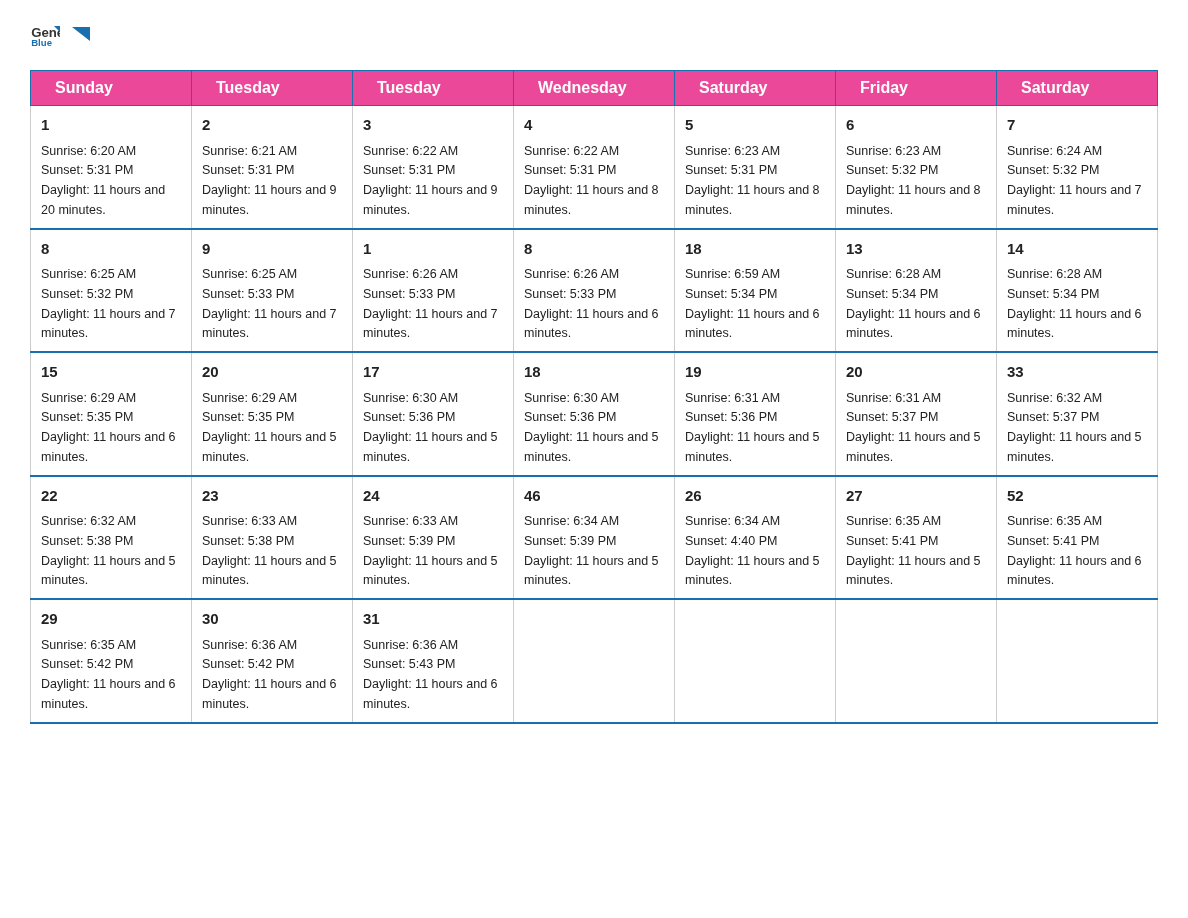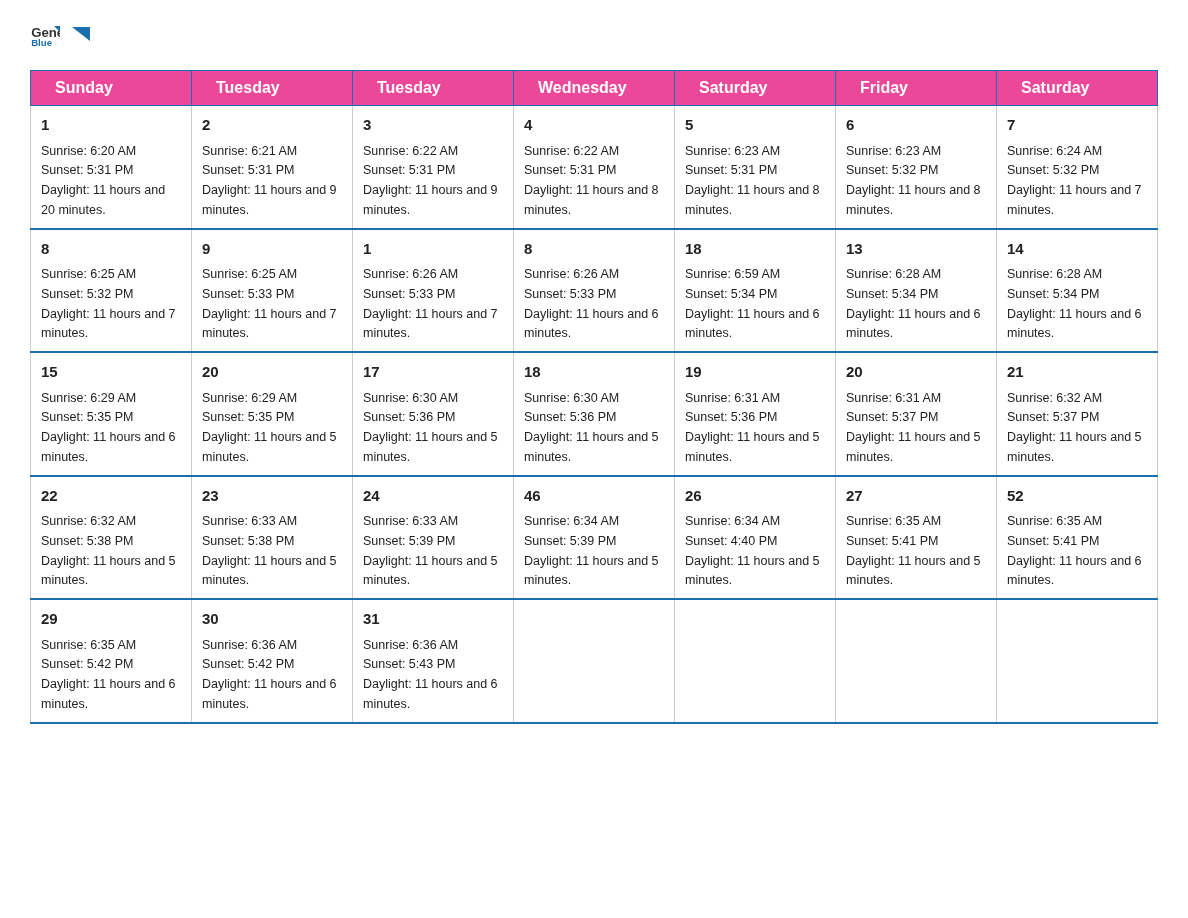--- a/index.html
+++ b/index.html
@@ -249,21 +249,21 @@
           <span class="day-info">Sunset: 5:36 PM</span><br>
           <span class="day-info">Daylight: 11 hours and 5 minutes.</span>
         </td>
         <td>
           <span class="day-number">20</span>
           <span class="day-info">Sunrise: 6:31 AM</span><br>
           <span class="day-info">Sunset: 5:37 PM</span><br>
           <span class="day-info">Daylight: 11 hours and 5 minutes.</span>
         </td>
         <td>
-          <span class="day-number">21</span>
+          <span class="day-number">33</span>
           <span class="day-info">Sunrise: 6:32 AM</span><br>
           <span class="day-info">Sunset: 5:37 PM</span><br>
           <span class="day-info">Daylight: 11 hours and 5 minutes.</span>
         </td>
       </tr>
       <tr>
         <td>
           <span class="day-number">22</span>
           <span class="day-info">Sunrise: 6:32 AM</span><br>
           <span class="day-info">Sunset: 5:38 PM</span><br>

